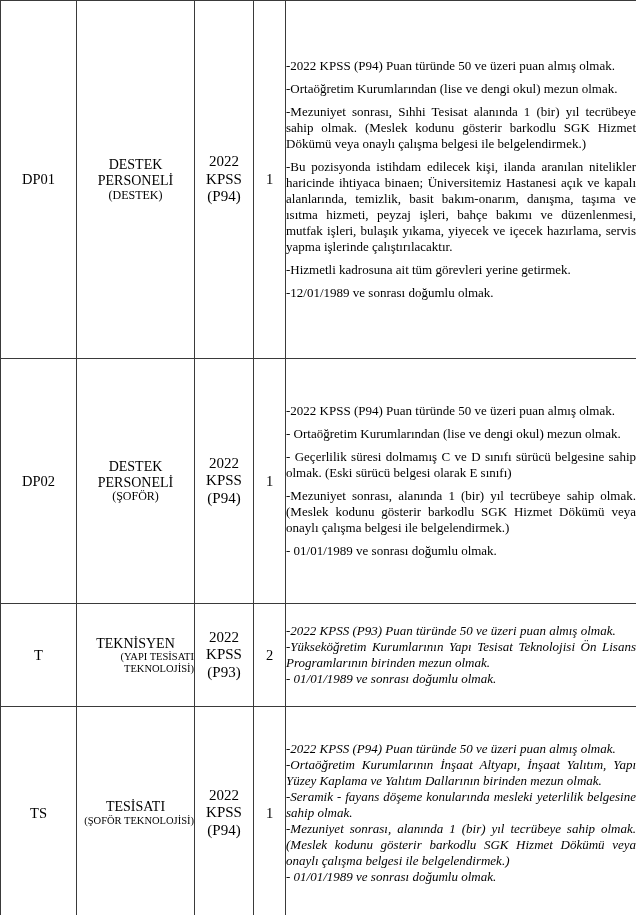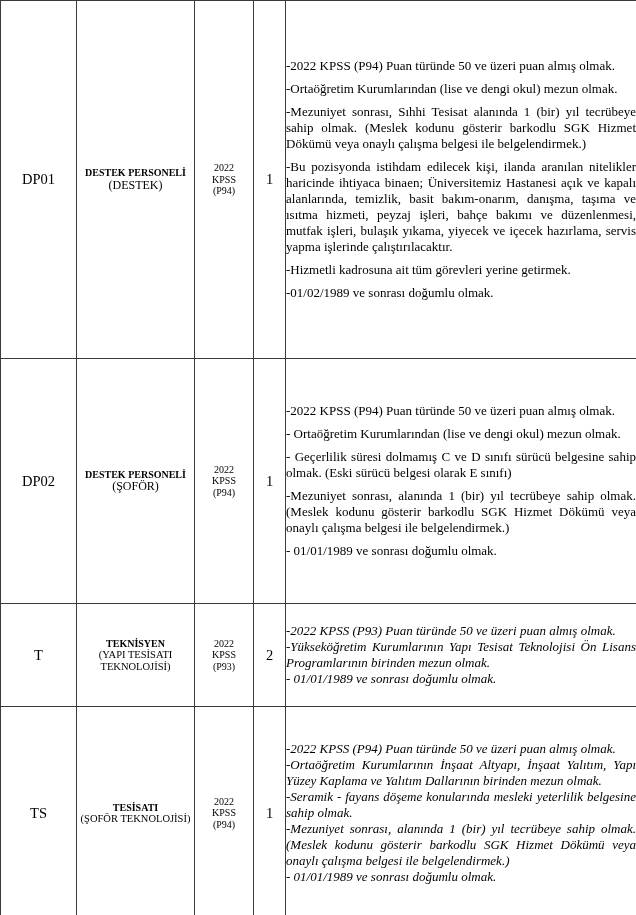--- a/index.html
+++ b/index.html
@@ -41,37 +41,38 @@
   td.code-cell {
     text-align: center;
     font-weight: normal;
     font-size: 14.5px;
   }
   td.title-cell {
     text-align: center;
     padding: 0 3px;
   }
   .title-main {
-    font-weight: bold;
-    font-size: 10px;
+    font-weight: normal;
+    font-size: 14px;
     line-height: 1.12;
     display: block;
   }
   .title-sub {
     font-size: 12px;
     line-height: 1.08;
     display: block;
   }
   .title-sub.small {
     font-size: 10.5px;
     line-height: 1.1;
+    text-align: right;
   }
   td.exam-cell {
     text-align: center;
-    font-size: 10px;
+    font-size: 15px;
     line-height: 1.16;
     padding: 0 2px;
   }
   .exam-line { display: block; }
   td.count-cell {
     text-align: center;
     font-size: 14.5px;
   }
   td.req-cell {
     vertical-align: top;
@@ -134,21 +135,21 @@
         <td class="count-cell r1">
           <span>1</span>
         </td>
         <td class="req-cell r1">
           <div class="req-block spaced">
               <p>-2022 KPSS (P94) Puan türünde 50 ve üzeri puan almış olmak.</p>
               <p>-Ortaöğretim Kurumlarından (lise ve dengi okul) mezun olmak.</p>
               <p>-Mezuniyet sonrası, Sıhhi Tesisat alanında 1 (bir) yıl tecrübeye sahip olmak. (Meslek kodunu gösterir barkodlu SGK Hizmet Dökümü veya onaylı çalışma belgesi ile belgelendirmek.)</p>
               <p>-Bu pozisyonda istihdam edilecek kişi, ilanda aranılan nitelikler haricinde ihtiyaca binaen; Üniversitemiz Hastanesi açık ve kapalı alanlarında, temizlik, basit bakım-onarım, danışma, taşıma ve ısıtma hizmeti, peyzaj işleri, bahçe bakımı ve düzenlenmesi,  mutfak işleri, bulaşık yıkama, yiyecek ve içecek hazırlama, servis yapma işlerinde çalıştırılacaktır.</p>
               <p>-Hizmetli kadrosuna ait tüm görevleri yerine getirmek.</p>
-              <p class="lastline">-01/02/1989 ve sonrası doğumlu olmak.</p>
+              <p class="lastline">-12/01/1989 ve sonrası doğumlu olmak.</p>
             </div>
         </td>
       </tr>
 
       <tr>
         <td class="code-cell r2">
           <span>DP02</span>
         </td>
         <td class="title-cell r2">
           <span class="title-main">DESTEK PERSONELİ</span>

